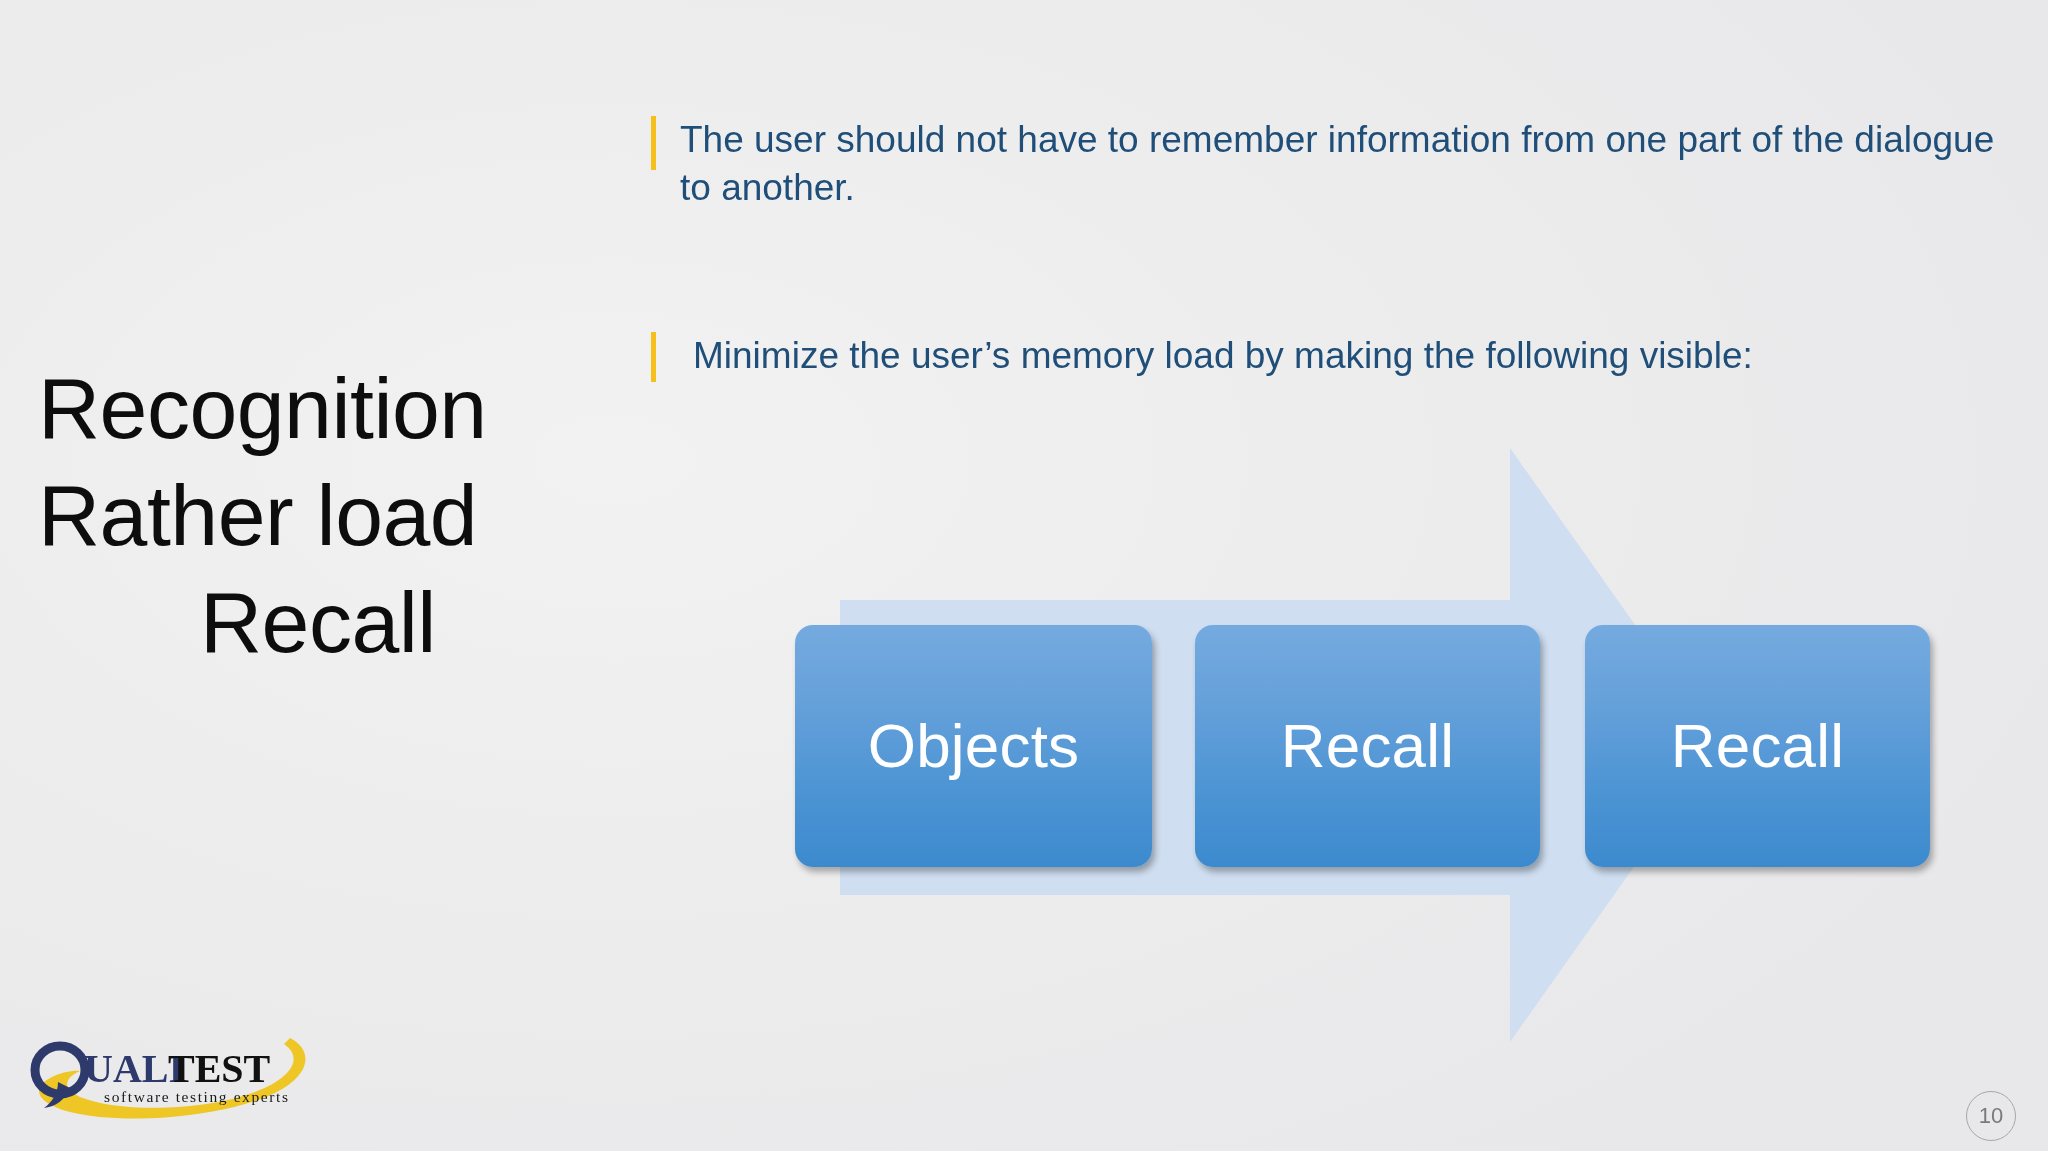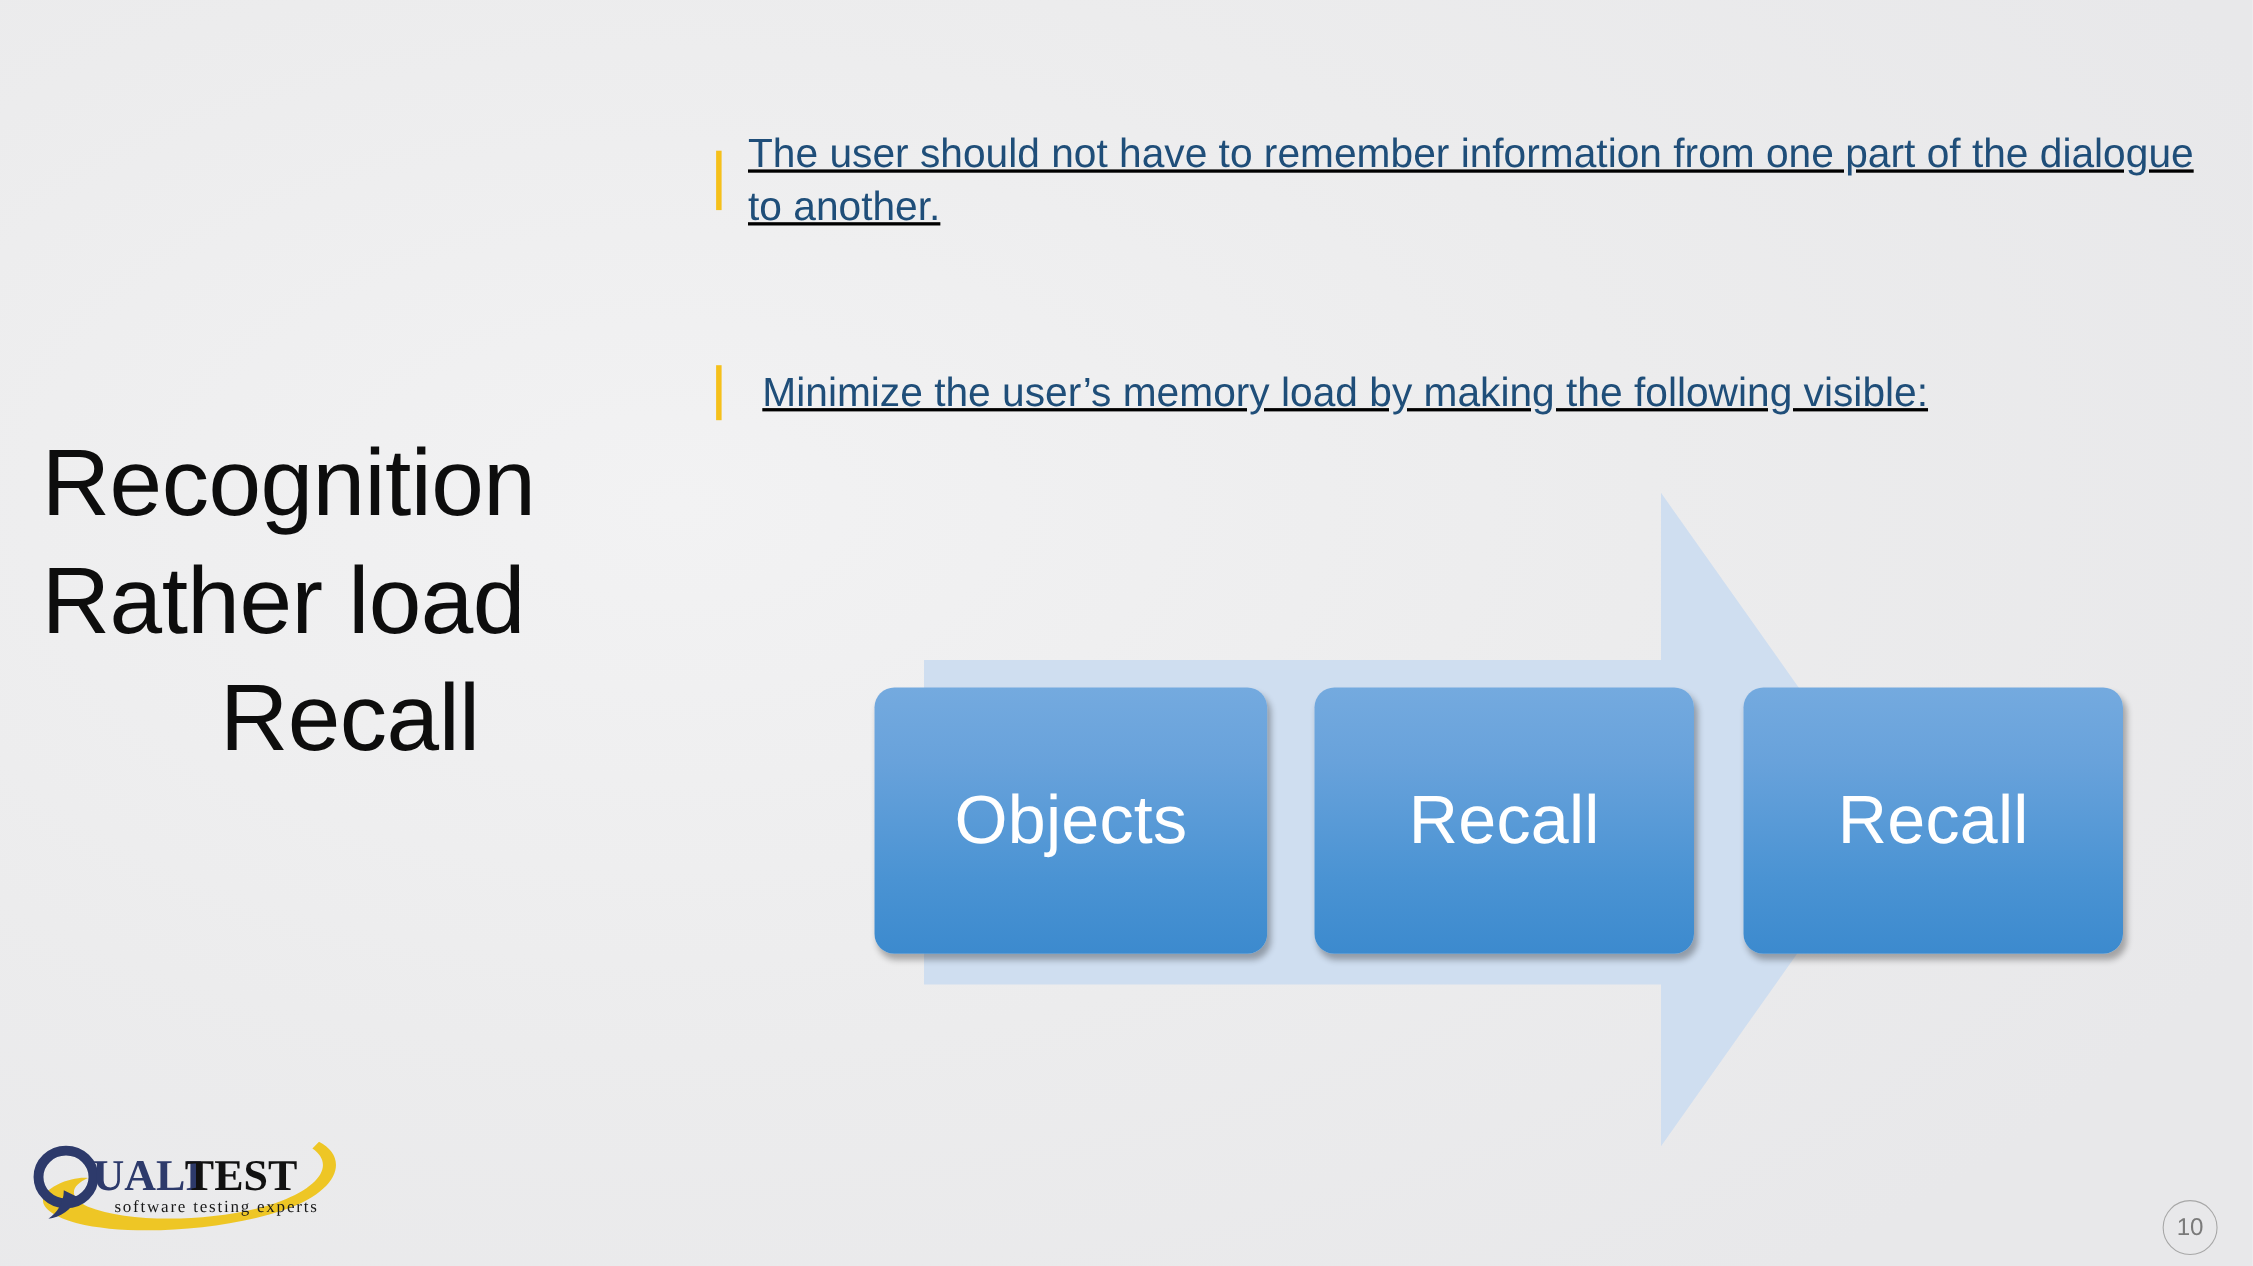--- a/index.html
+++ b/index.html
@@ -16,41 +16,40 @@
     background-image:
       radial-gradient(ellipse 1600px 900px at 30% 40%, #f2f2f3 0%, #ececed 55%, #e8e8ea 100%);
     font-family: "Liberation Sans", sans-serif;
     -webkit-font-smoothing: antialiased;
   }
 
   
   .title-block {
     position: absolute;
     left: 38px;
-    top: 396px;
+    top: 365px;
     width: 560px;
   }
   .title-line {
     font-family: "Liberation Sans", sans-serif;
     font-size: 86px;
     line-height: 1.0;
     font-weight: 400;
     color: #0d0d0d;
     letter-spacing: -0.5px;
     margin-bottom: 21px;
     white-space: nowrap;
   }
   .title-line:last-child { margin-bottom: 4px; text-align: center; }
 
   
   .bullet {
     position: absolute;
     display: flex;
-    align-items: center;
-    text-decoration: underline;
+    align-items: flex-start;
   }
   .bullet-mark {
     width: 5px;
     background: #f5c01b;
     border-radius: 0;
     flex: 0 0 5px;
     margin-right: 24px;
   }
   .bullet-text {
     font-family: "Liberation Sans", sans-serif;

